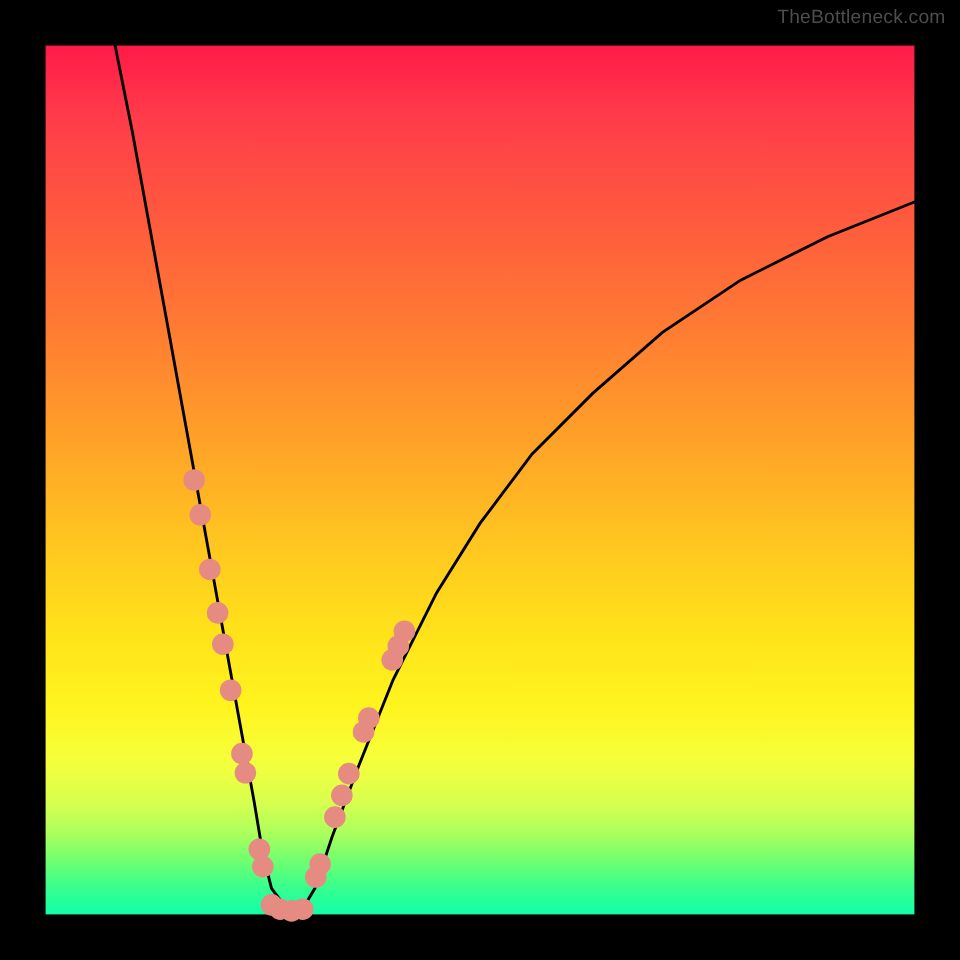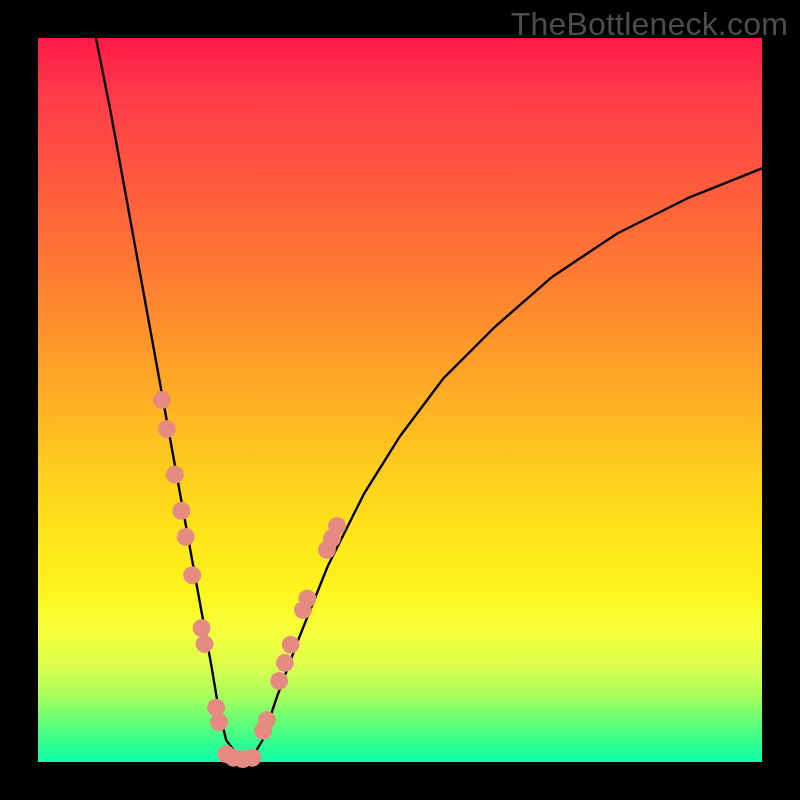--- a/index.html
+++ b/index.html
@@ -41,21 +41,21 @@
       #6cff72 94%,
       #36ff8e 97%,
       #11ffa8 100%
     );
   }
   .watermark {
     position: absolute;
     top: 6px;
     right: 12px;
     color: #4d4d4d;
-    font-size: 32px;
+    font-size: 16px;
     font-weight: 400;
     letter-spacing: 0.2px;
     user-select: none;
   }
   svg.curve-layer {
     position: absolute;
     left: 0;
     top: 0;
     width: 724px;
     height: 724px;

